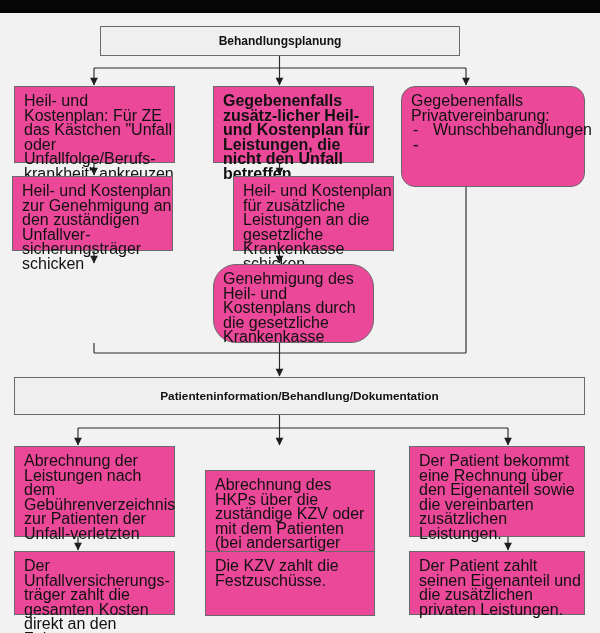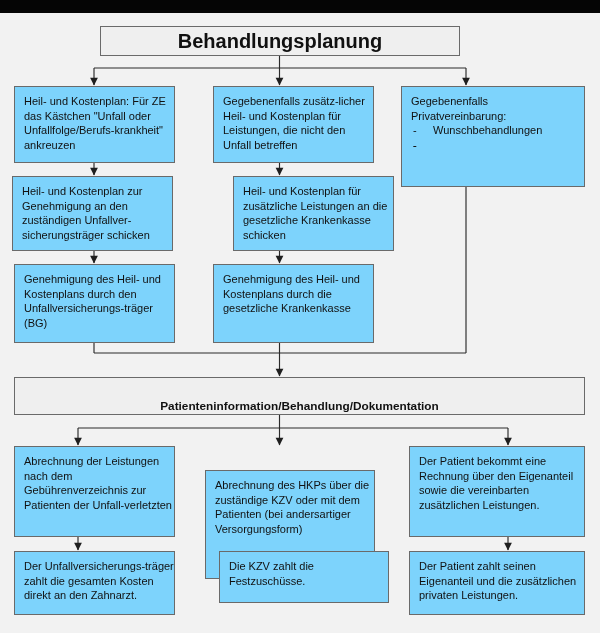--- a/index.html
+++ b/index.html
@@ -12,38 +12,38 @@
   }
   #topbar{
     position:absolute;left:0;top:0;width:600px;height:13px;background:#050505;
   }
   #canvas{
     position:absolute;left:0;top:13px;width:600px;height:620px;
     background:#f2f2f2;
   }
   .box{
     position:absolute;
-    background:#7dd3fc;
+    background:#ec4899;
     border:1px solid #6a6a6a;
     box-sizing:border-box;
-    font-size:11px;
+    font-size:16px;
     line-height:14.6px;
     color:#111;
     padding:7px 0 6px 9px;
   }
   .box.title{
     background:#efefef;
     display:flex;align-items:center;justify-content:center;
     font-weight:bold;
-    font-size:20px;
+    font-size:12px;
     padding:4px;
   }
   .box.bar{
     background:#efefef;
-    display:flex;align-items:flex-end;justify-content:center;
+    display:flex;align-items:center;justify-content:center;
     font-weight:bold;
     font-size:11.8px;
     padding:0;
   }
   .box p{margin:0;}
   .bullets{margin:0;padding:0;list-style:none;}
   .bullets li{
     position:relative;
     padding-left:22px;
     margin:0;
@@ -105,46 +105,43 @@
   </svg>
 
   <div class="box title" style="left:100px;top:13px;width:360px;height:30px;">
     <span>Behandlungsplanung</span>
   </div>
 
   <div class="box" style="left:14px;top:73px;width:161px;height:77px;">
     <p>Heil- und Kostenplan: Für ZE das Kästchen "Unfall oder Unfallfolge/Berufs-krankheit" ankreuzen</p>
   </div>
 
-  <div class="box" style="left:213px;top:73px;width:161px;height:77px;">
+  <div class="box" style="left:213px;top:73px;width:161px;height:77px;font-weight:bold;">
     <p>Gegebenenfalls zusätz-licher Heil- und Kostenplan für Leistungen, die nicht den Unfall betreffen</p>
   </div>
 
-  <div class="box" style="left:401px;top:73px;width:184px;height:101px;">
+  <div class="box" style="left:401px;top:73px;width:184px;height:101px;border-radius:14px;">
     <p>Gegebenenfalls Privatvereinbarung:</p>
     <ul class="bullets">
       <li><span class="dash">-</span><span>Wunschbehandlungen</span></li>
       <li><span class="dash">-</span></li>
       <li><span class="dash">-</span></li>
     </ul>
   </div>
 
   <div class="box" style="left:12px;top:163px;width:161px;height:75px;">
     <p>Heil- und Kostenplan zur Genehmigung an den zuständigen Unfallver-sicherungsträger schicken</p>
   </div>
 
   <div class="box" style="left:213px;top:163px;width:161px;height:75px;margin-left:20px;">
     <p>Heil- und Kostenplan für zusätzliche Leistungen an die gesetzliche Krankenkasse schicken</p>
   </div>
 
-  <div class="box" style="left:14px;top:251px;width:161px;height:79px;">
-    <p>Genehmigung des Heil- und Kostenplans durch den Unfallversicherungs-träger (BG)</p>
-  </div>
 
-  <div class="box" style="left:213px;top:251px;width:161px;height:79px;">
+  <div class="box" style="left:213px;top:251px;width:161px;height:79px;border-radius:23px;">
     <p>Genehmigung des Heil- und Kostenplans durch die gesetzliche Krankenkasse</p>
   </div>
 
   <div class="box bar" style="left:14px;top:364px;width:571px;height:38px;">
     <span>Patienteninformation/Behandlung/Dokumentation</span>
   </div>
 
   <div class="box" style="left:14px;top:433px;width:161px;height:91px;">
     <p>Abrechnung der Leistungen nach dem Gebührenverzeichnis zur Patienten der Unfall-verletzten</p>
   </div>
@@ -154,21 +151,21 @@
   </div>
 
   <div class="box" style="left:409px;top:433px;width:176px;height:91px;">
     <p>Der Patient bekommt eine Rechnung über den Eigenanteil sowie die vereinbarten zusätzlichen Leistungen.</p>
   </div>
 
   <div class="box" style="left:14px;top:538px;width:161px;height:64px;">
     <p>Der Unfallversicherungs-träger zahlt die gesamten Kosten direkt an den Zahnarzt.</p>
   </div>
 
-  <div class="box" style="left:205px;top:538px;width:170px;height:52px;margin-left:14px;">
+  <div class="box" style="left:205px;top:538px;width:170px;height:65px;">
     <p>Die KZV zahlt die Festzuschüsse.</p>
   </div>
 
   <div class="box" style="left:409px;top:538px;width:176px;height:64px;">
     <p>Der Patient zahlt seinen Eigenanteil und die zusätzlichen privaten Leistungen.</p>
   </div>
 
 </div>
 
 </body></html>

